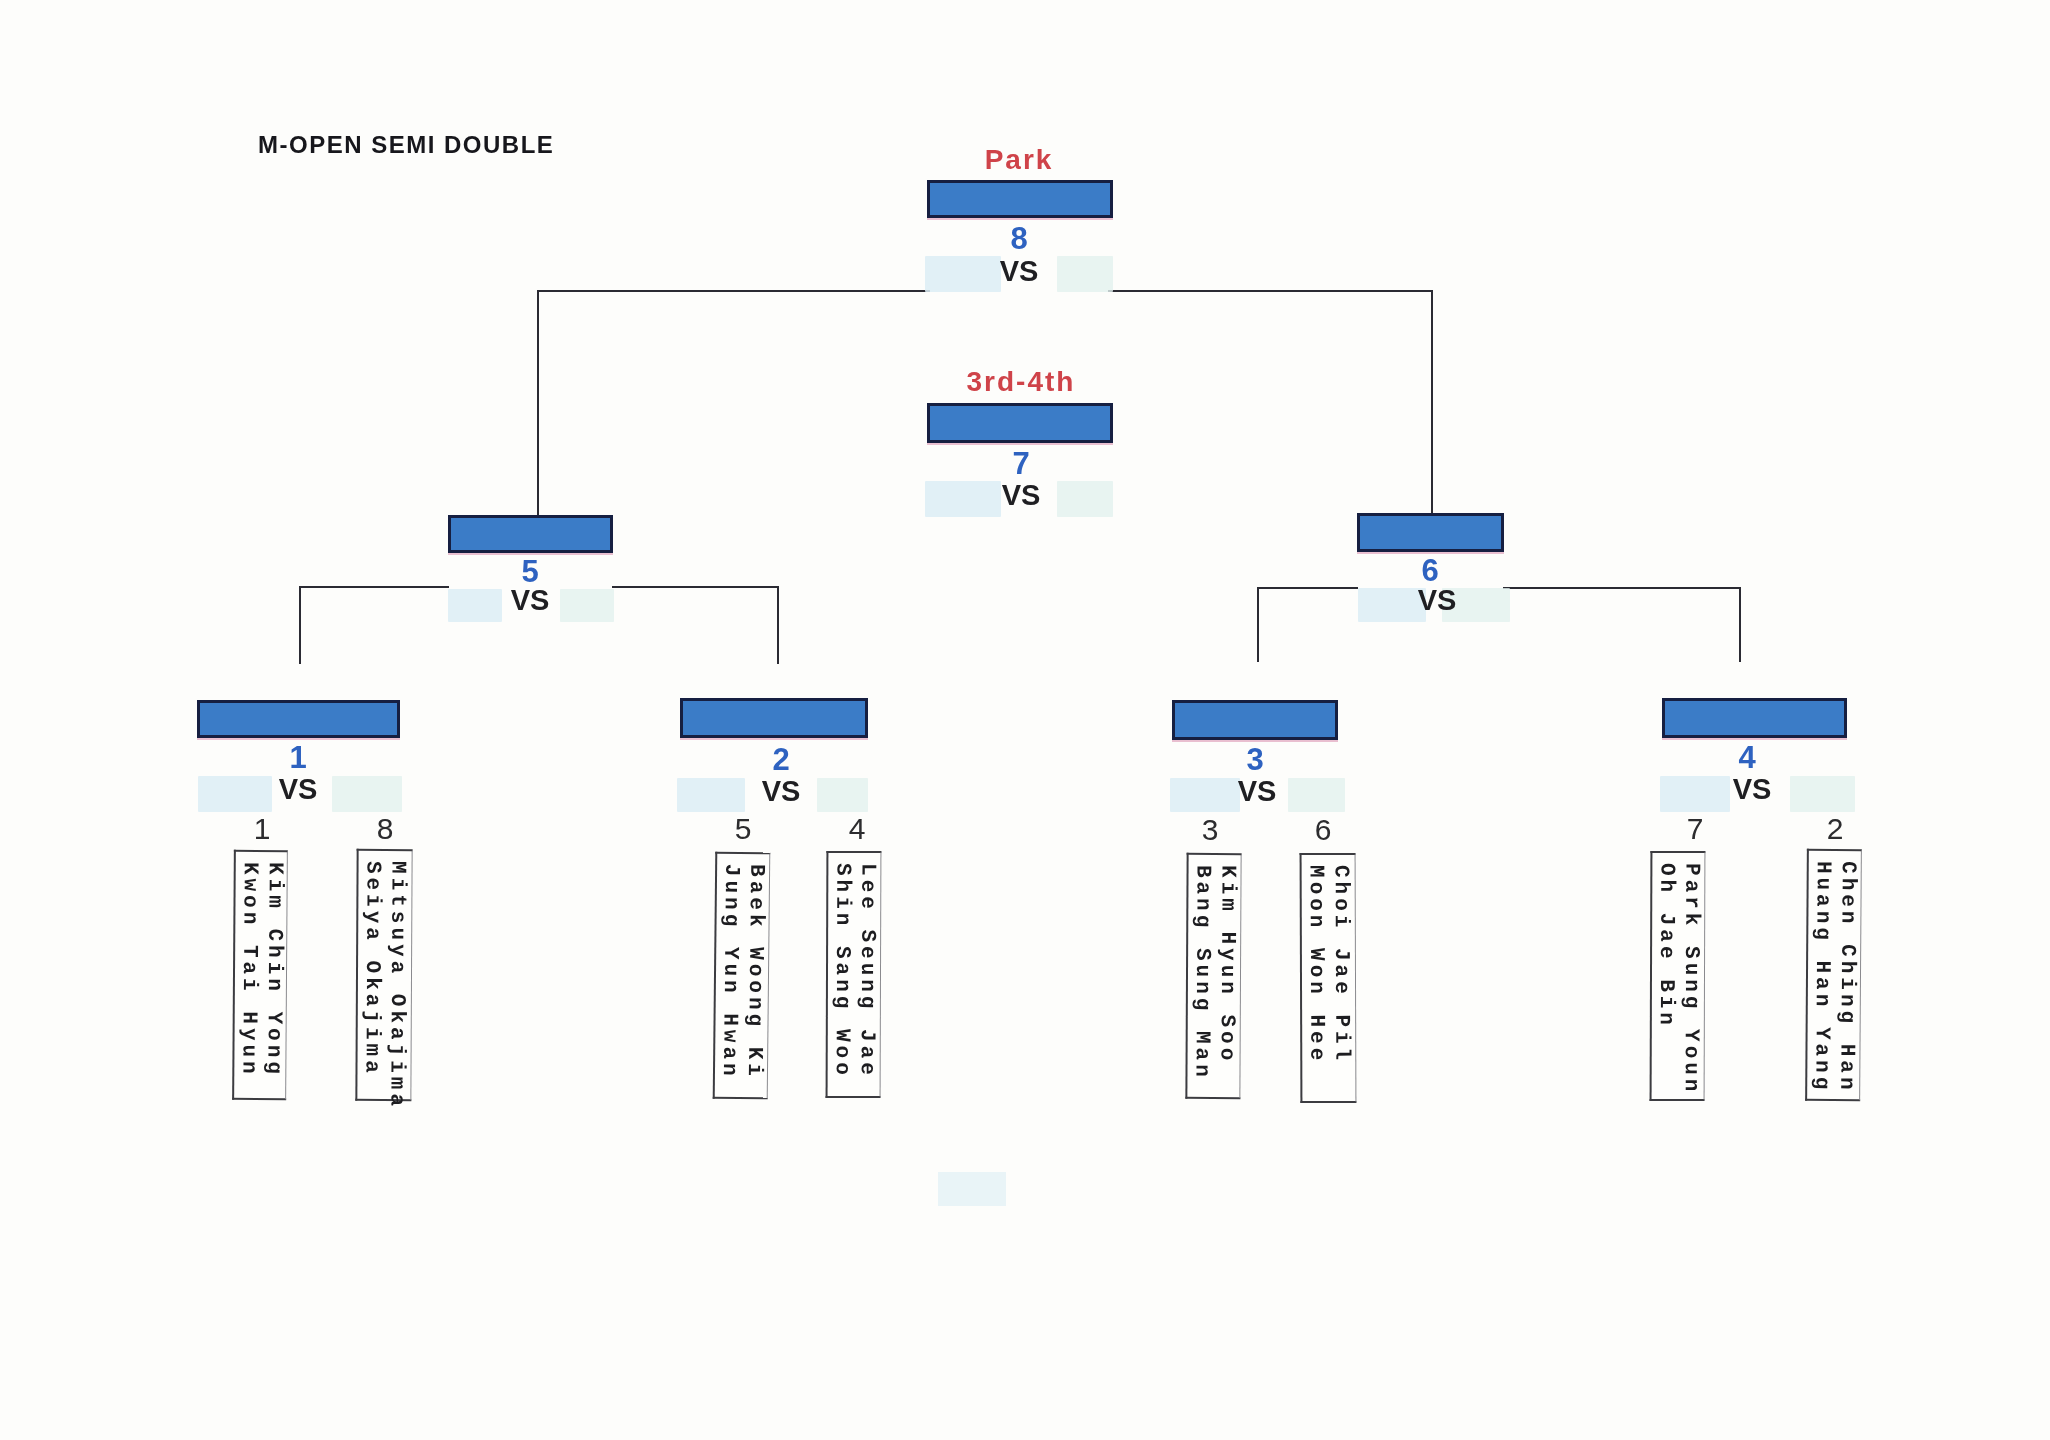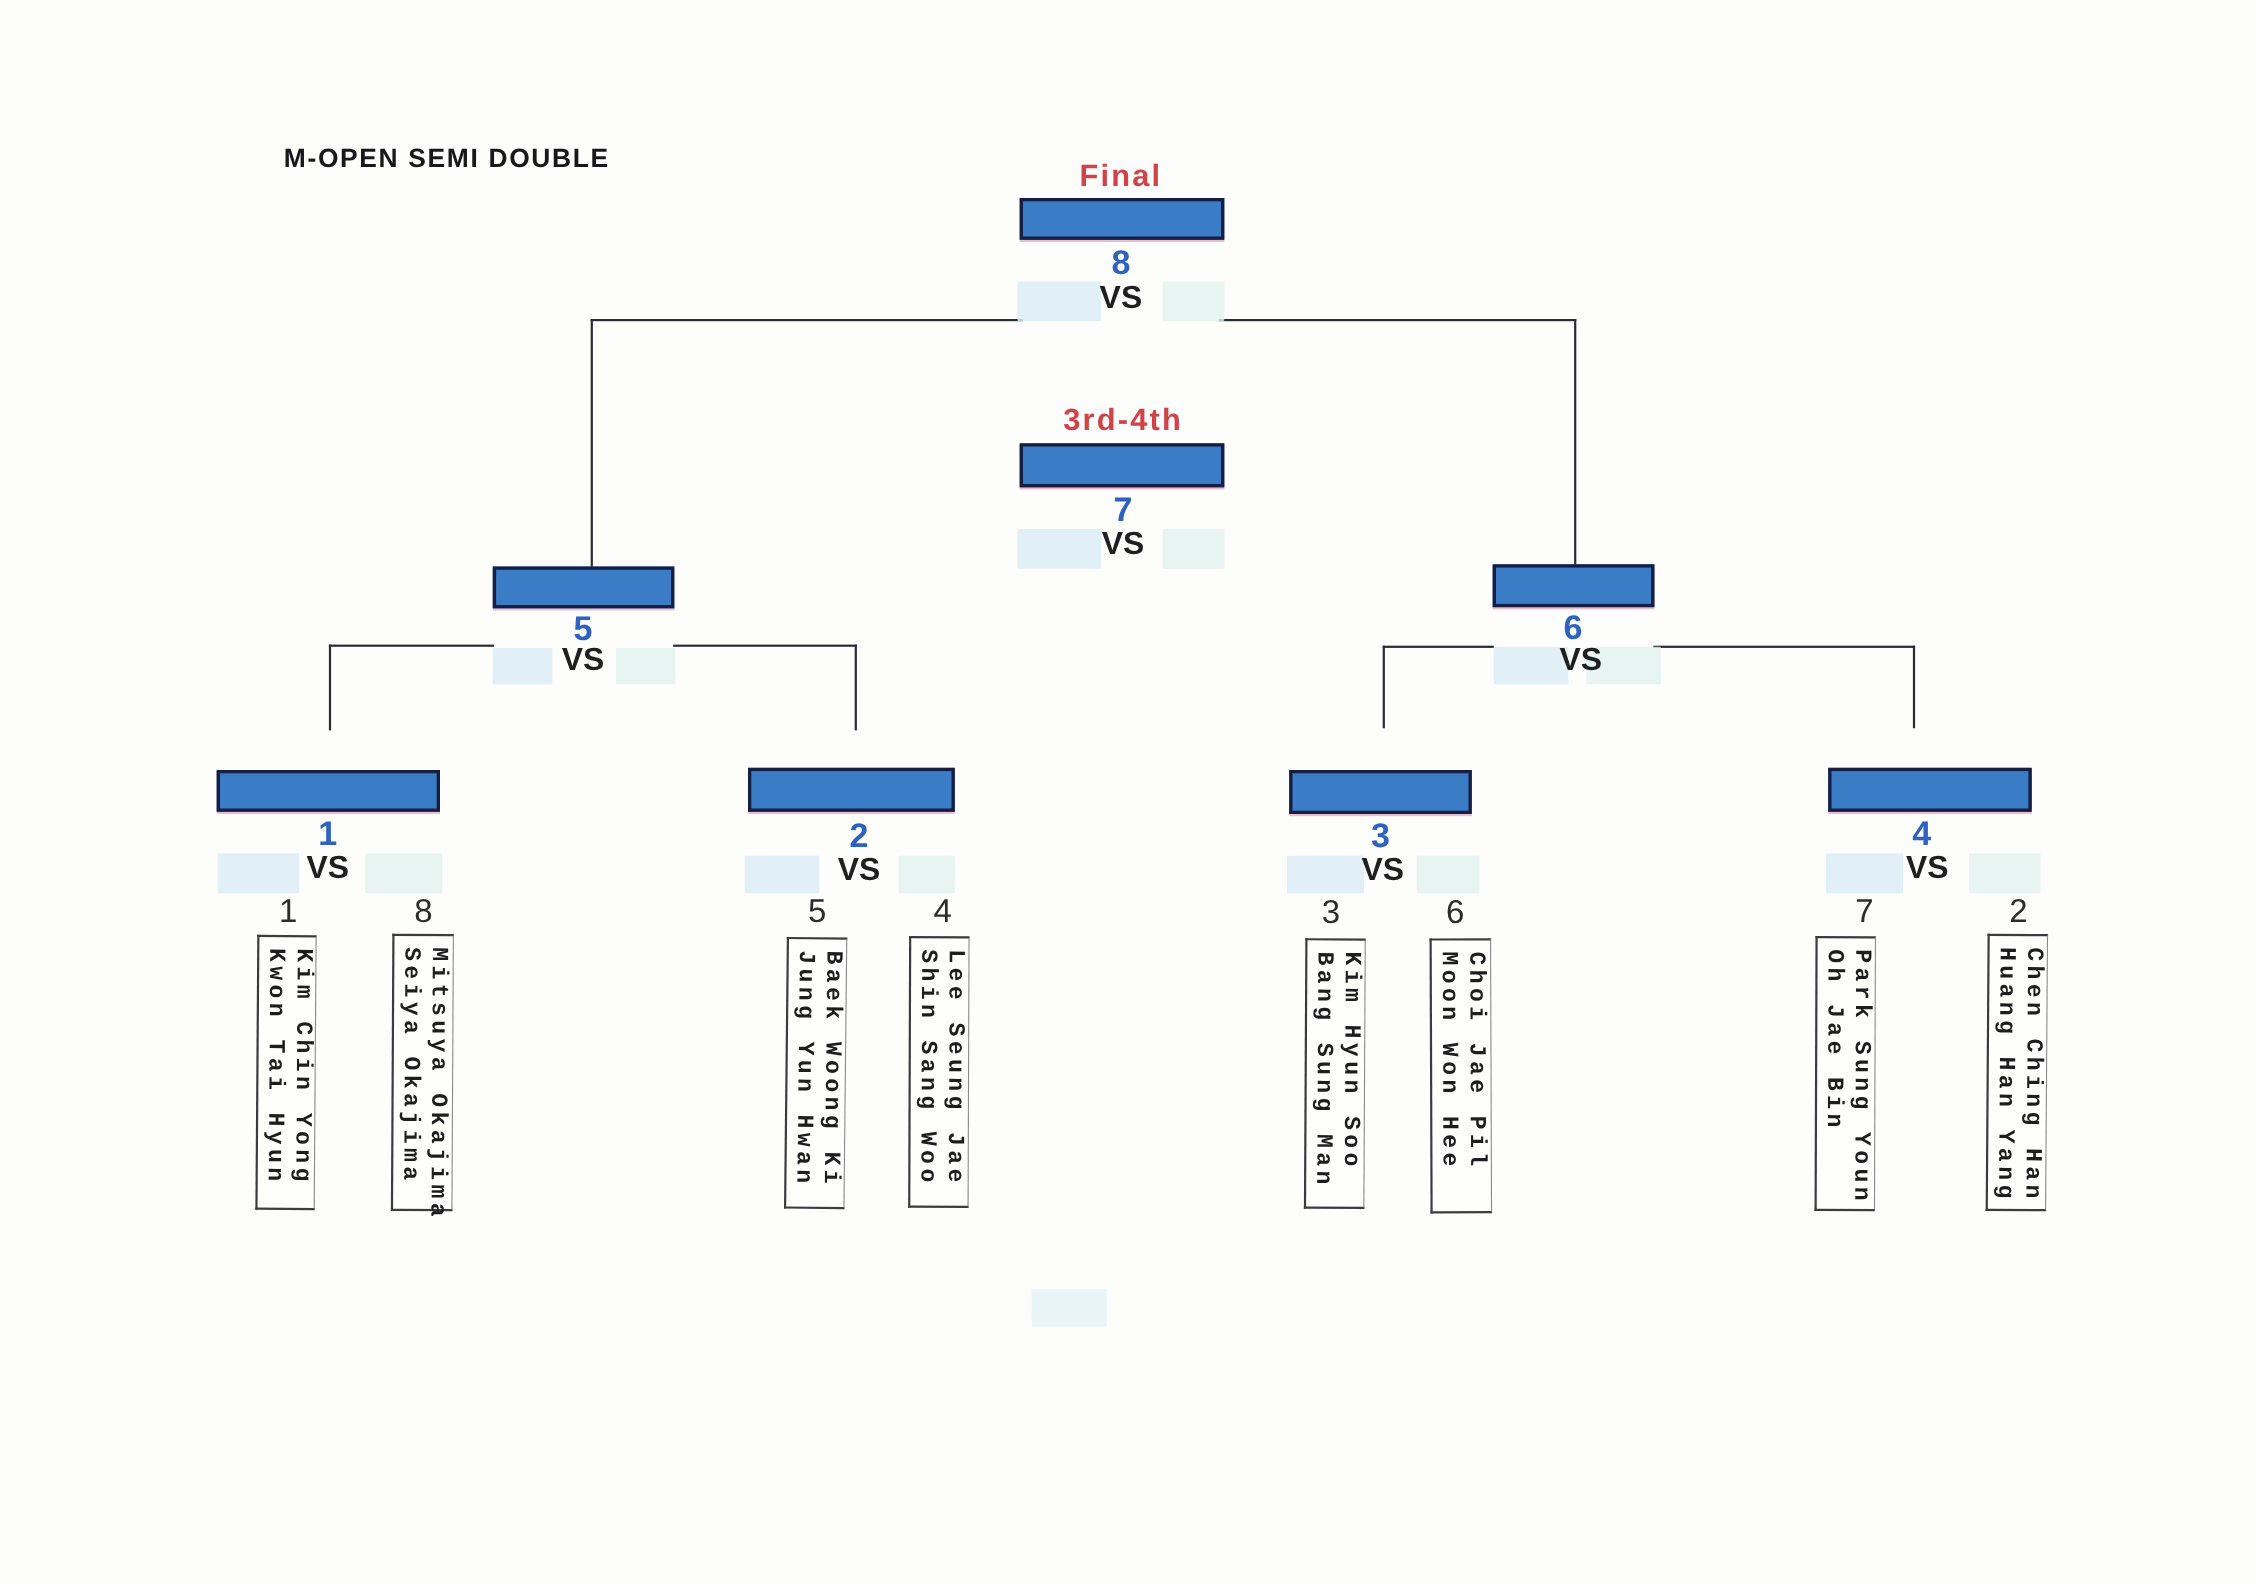--- a/index.html
+++ b/index.html
@@ -89,21 +89,21 @@
   <div class="hline" style="left:299px;top:586px;width:150px"></div>
   <div class="hline" style="left:612px;top:586px;width:167px"></div>
   <div class="vline" style="left:299px;top:586px;height:78px"></div>
   <div class="vline" style="left:777px;top:586px;height:78px"></div>
 
   <div class="hline" style="left:1257px;top:587px;width:101px"></div>
   <div class="hline" style="left:1503px;top:587px;width:238px"></div>
   <div class="vline" style="left:1257px;top:587px;height:75px"></div>
   <div class="vline" style="left:1739px;top:587px;height:75px"></div>
 
-  <div class="rlabel" style="left:919px;top:144px;width:200px">Final</div>
+  <div class="rlabel" style="left:919px;top:144px;width:200px">Park</div>
   <div class="bar" style="left:927px;top:180px;width:186px;height:38px"></div>
   <div class="mnum" style="left:989px;top:221px;width:60px">8</div>
   <div class="gbox" style="left:925px;top:256px;width:76px;height:36px"></div>
   <div class="gbox ghost2" style="left:1057px;top:256px;width:56px;height:36px"></div>
   <div class="vs" style="left:959px;top:255px;width:120px">VS</div>
 
   <div class="rlabel" style="left:921px;top:366px;width:200px">3rd-4th</div>
   <div class="bar" style="left:927px;top:403px;width:186px;height:40px"></div>
   <div class="mnum" style="left:991px;top:446px;width:60px">7</div>
   <div class="gbox" style="left:925px;top:481px;width:76px;height:36px"></div>

